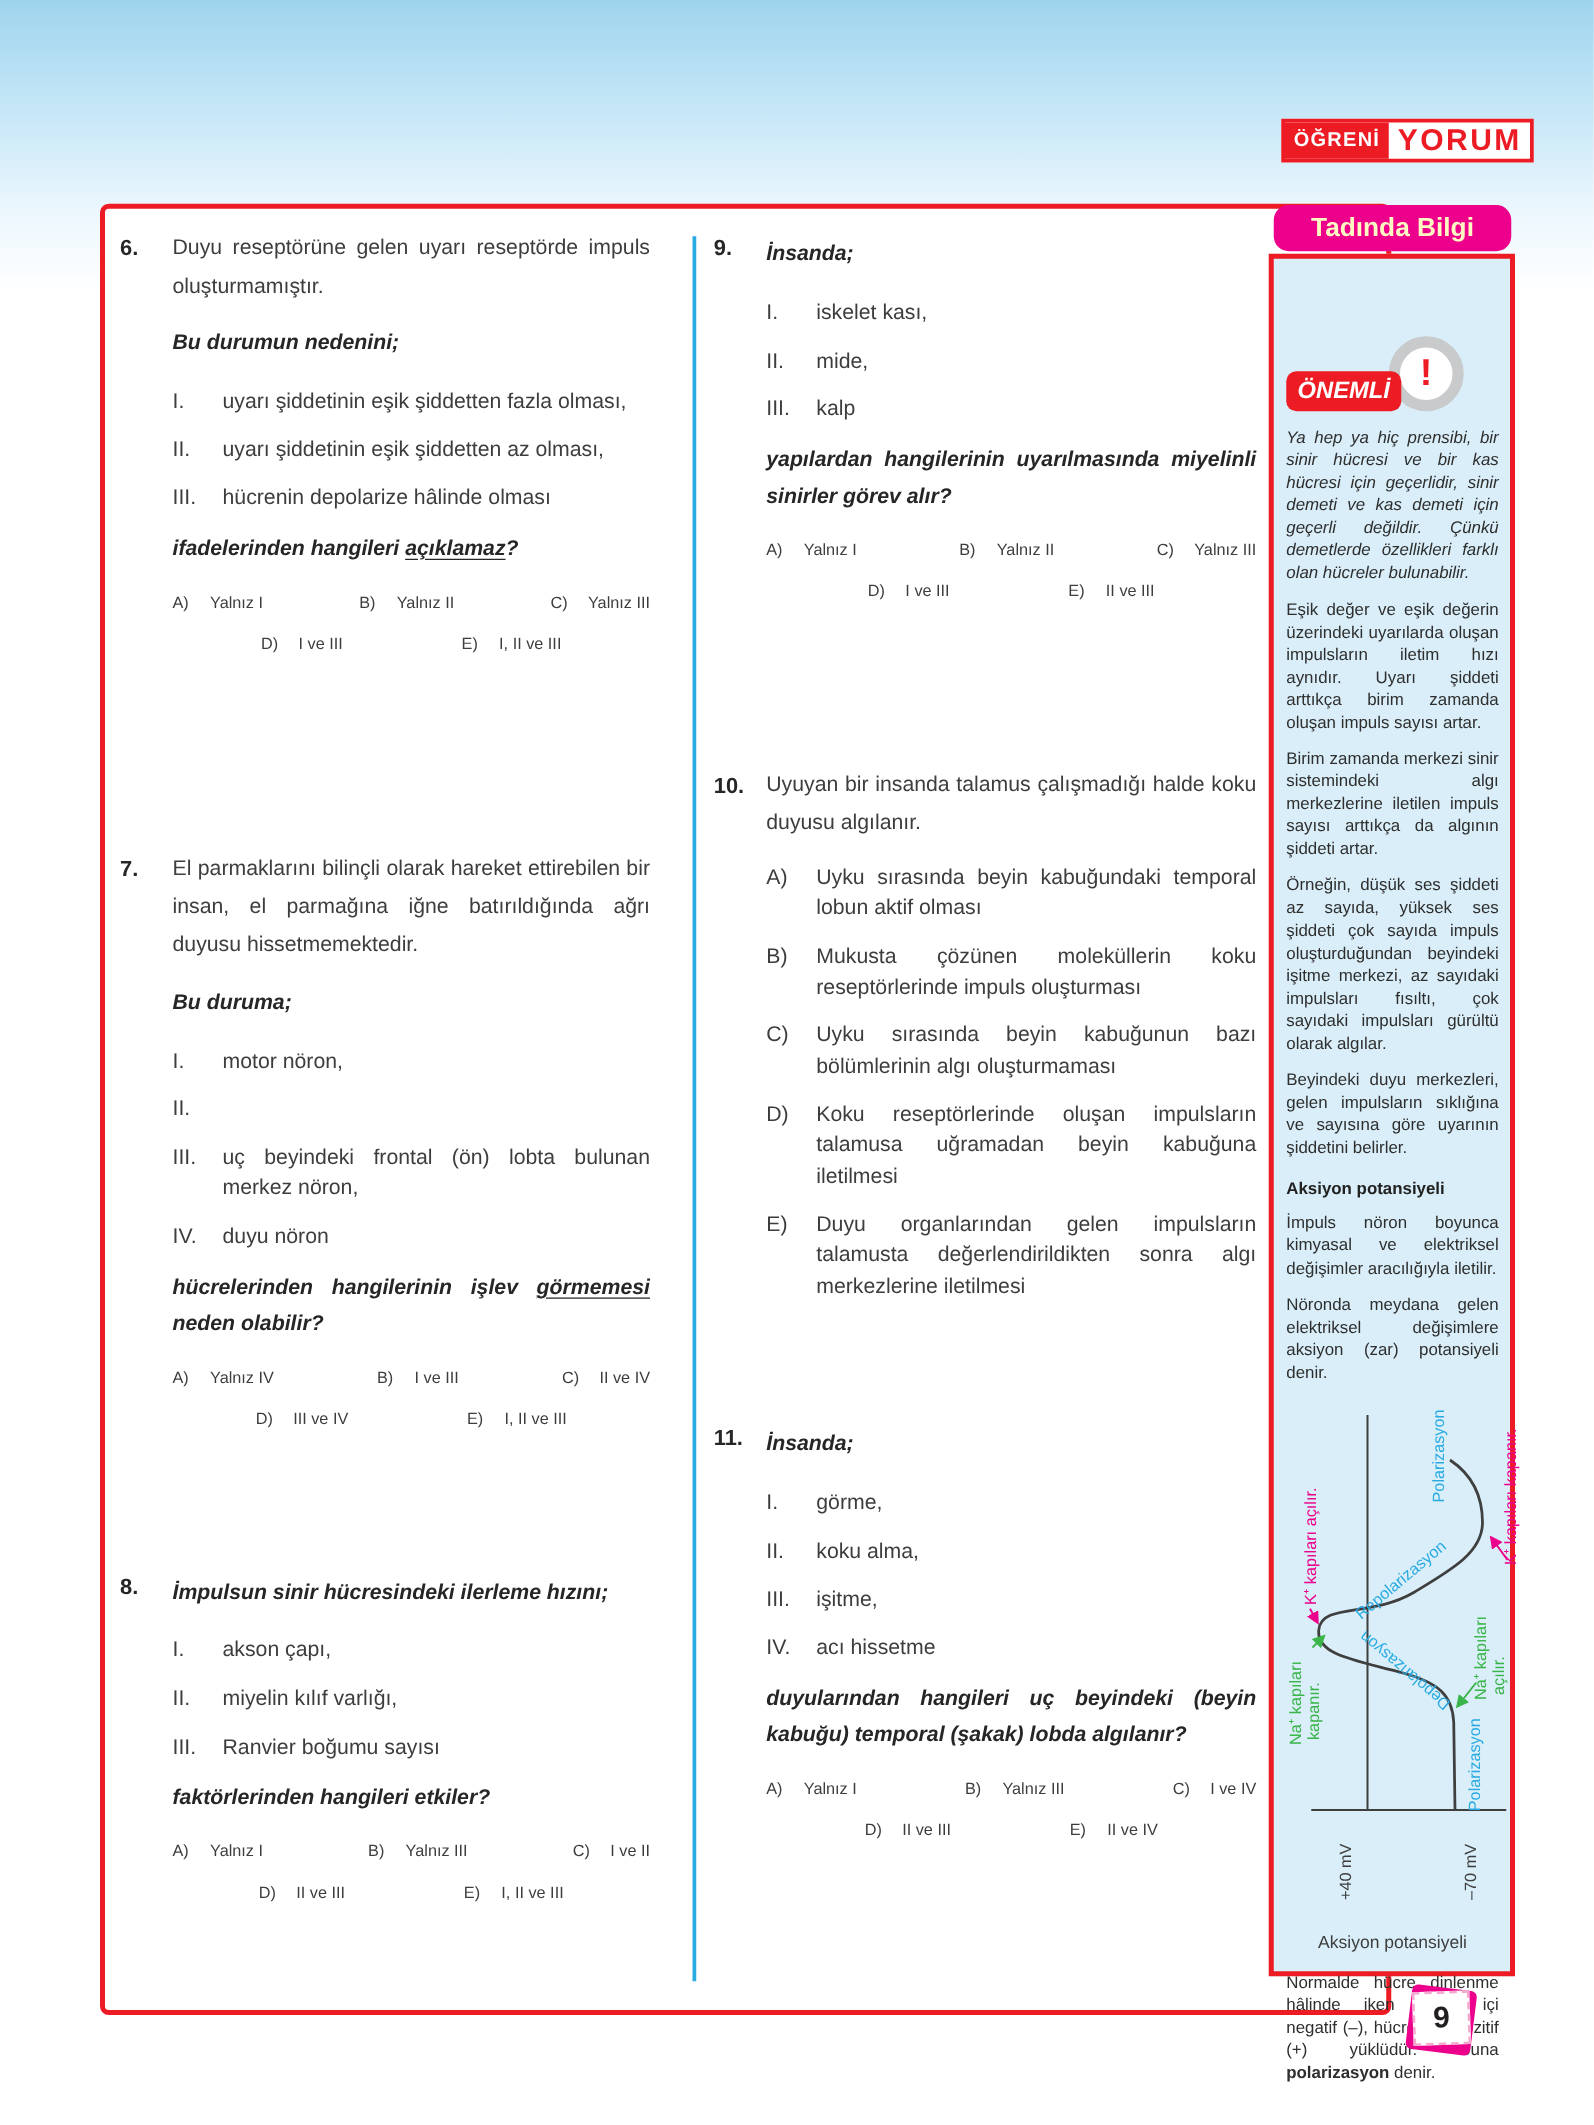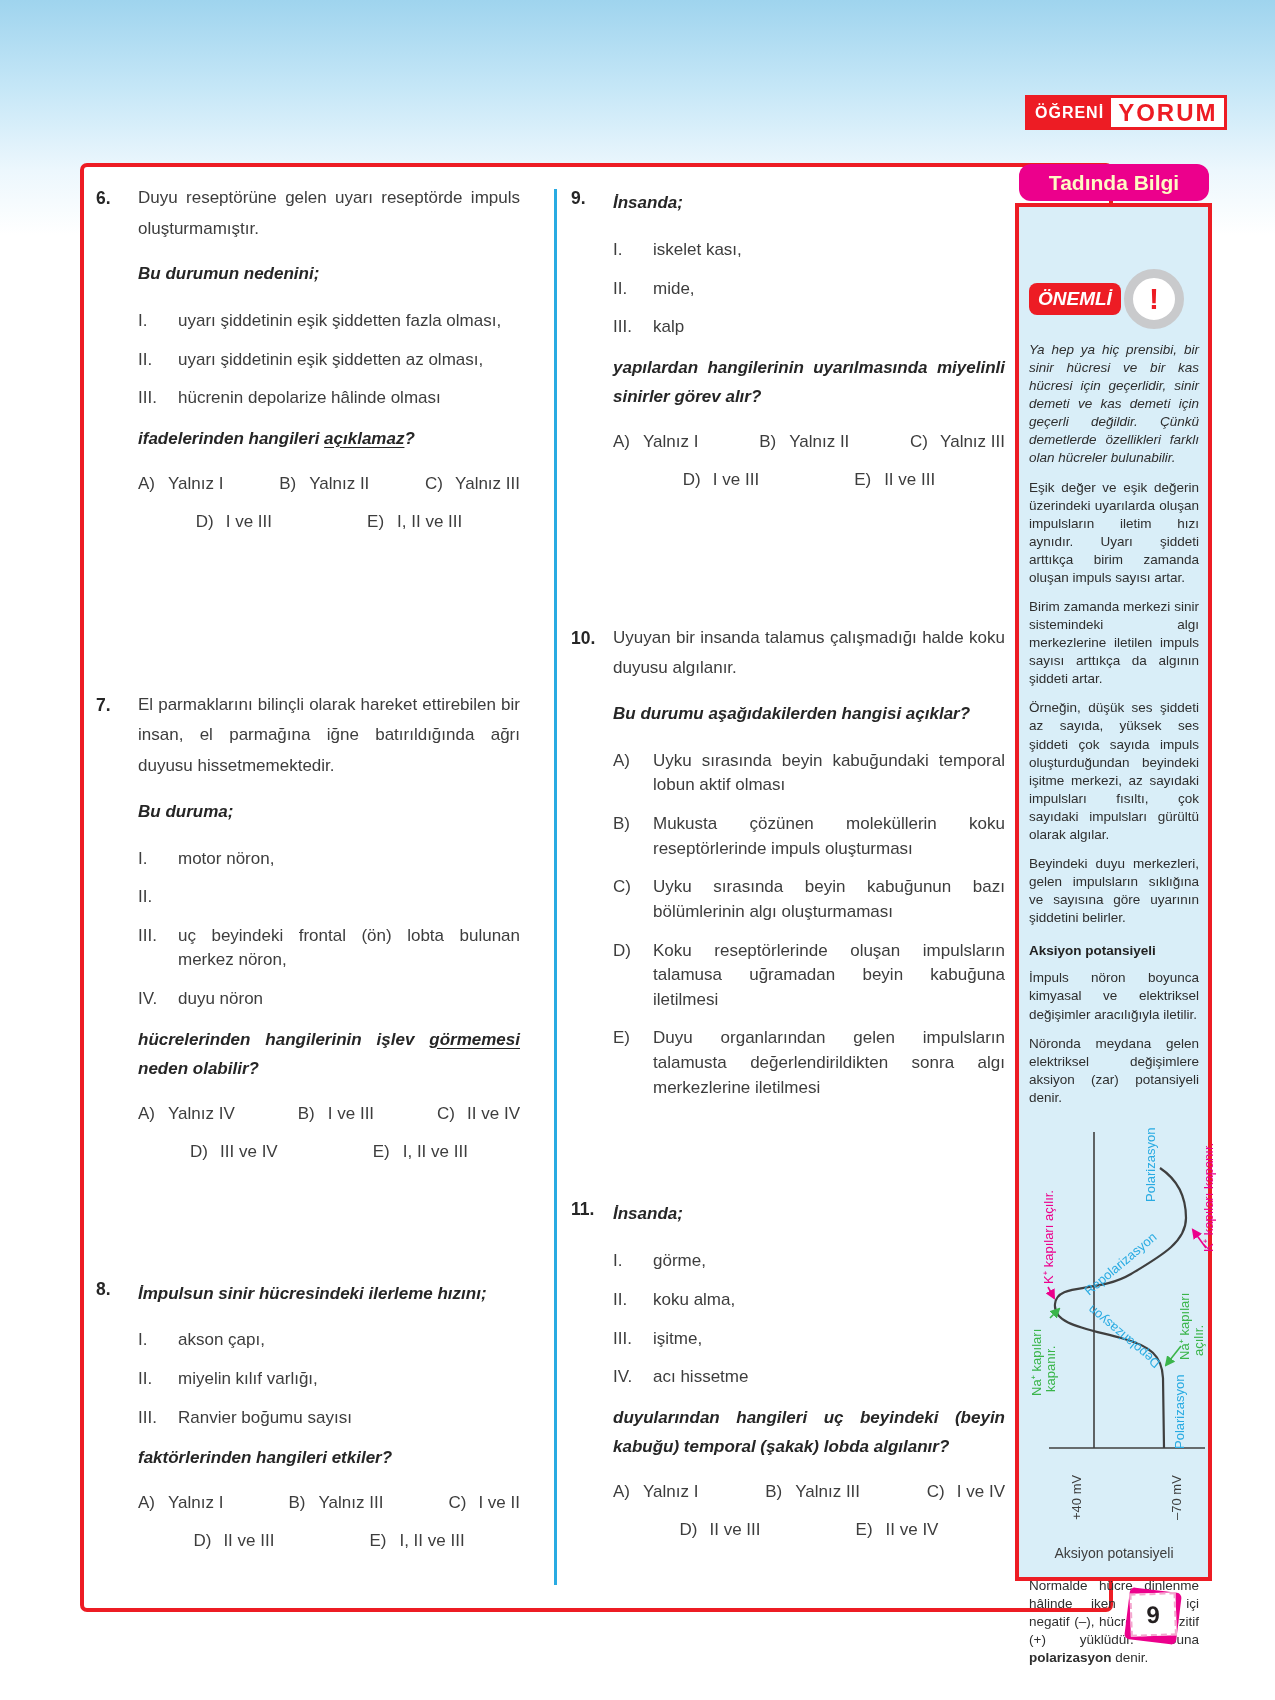--- a/index.html
+++ b/index.html
@@ -25,34 +25,34 @@
   #col-mid{left:487px;width:434px;}
   
   .q{display:flex;}
   .q-num{flex:0 0 42px;font-weight:bold;font-size:17.5px;color:#262626;line-height:1.75;}
   .q-body{flex:1;}
   .qp{margin:0 0 16px;font-size:17px;line-height:1.8;text-align:justify;}
   .qb{margin:6px 0 20px;font-size:17px;line-height:1.7;font-weight:bold;color:#262626;text-align:justify;font-style:italic;}
   .item{display:flex;margin:0 0 14px;font-size:17px;line-height:1.45;}
   .inum{flex:0 0 40px;}
   .itext{flex:1;text-align:justify;}
-  .opts{margin-top:17px;font-size:17px;}
+  .opts{margin-top:17px;font-size:13px;}
   .opts-r1{display:flex;justify-content:space-between;}
   .opts-r2{display:flex;justify-content:center;gap:95px;margin-top:18px;}
   .opt{white-space:nowrap;}
   .ol{display:inline-block;min-width:30px;}
   .u{text-decoration:underline;text-underline-offset:3px;}
   .b{font-weight:bold;}
   
   .tadinda{position:absolute;left:1019px;top:164px;width:190px;height:37px;background:#EC008C;
     border-radius:12px;color:#fef9c3;font-weight:bold;font-size:21px;display:flex;align-items:center;
     justify-content:center;z-index:6;}
   .sidebar{position:absolute;left:1015px;top:203px;width:197px;height:1378px;border:4px solid #ED1C24;
     background:#D9EEF8;box-sizing:border-box;padding:62px 9px 10px 10px;z-index:4;}
-  .onemli-row{display:flex;align-items:center;margin:0 0 12px;gap:13px;}
+  .onemli-row{display:flex;align-items:flex-end;margin:0 0 12px;}
   .onemli-badge{background:#ED1C24;color:#fff;font-weight:bold;font-style:italic;font-size:19px;
     padding:5px 9px;border-radius:8px;position:relative;z-index:2;}
   .onemli-circle{width:60px;height:60px;border-radius:50%;background:#fff;border:9px solid #C9CACC;
     margin-left:-10px;display:flex;align-items:center;justify-content:center;color:#ED1C24;
     font-weight:bold;font-size:30px;box-sizing:border-box;position:relative;z-index:1;}
   .sb-p{font-size:13.5px;line-height:1.34;color:#2e2e2e;text-align:justify;margin:11px 0 9px;}
   .sb-italic{font-style:italic;}
   .sb-h{font-weight:bold;font-size:13.5px;color:#222;margin:16px 0 7px;}
   .chart{margin-top:2px;}
   .chart svg{display:block;}
@@ -203,21 +203,20 @@
               <span class="opt"><span class="ol">D)</span><span>I ve III</span></span>
               <span class="opt"><span class="ol">E)</span><span>II ve III</span></span>
             </div>
           </div>
         </div>
       </div>
       <div class="q" style="margin-bottom: 80px;">
         <div class="q-num">10.</div>
         <div class="q-body">
           <p class="qp">Uyuyan bir insanda talamus çalışmadığı halde koku duyusu algılanır.</p>
-          <p class="qb"><span>Bu durumu aşağıdakilerden hangisi açıklar?</span></p>
           <div class="item">
             <span class="inum">A)</span>
             <span class="itext">Uyku sırasında beyin kabuğundaki temporal lobun aktif olması</span>
           </div>
           <div class="item">
             <span class="inum">B)</span>
             <span class="itext">Mukusta çözünen moleküllerin koku reseptörlerinde impuls oluşturması</span>
           </div>
           <div class="item">
             <span class="inum">C)</span>

